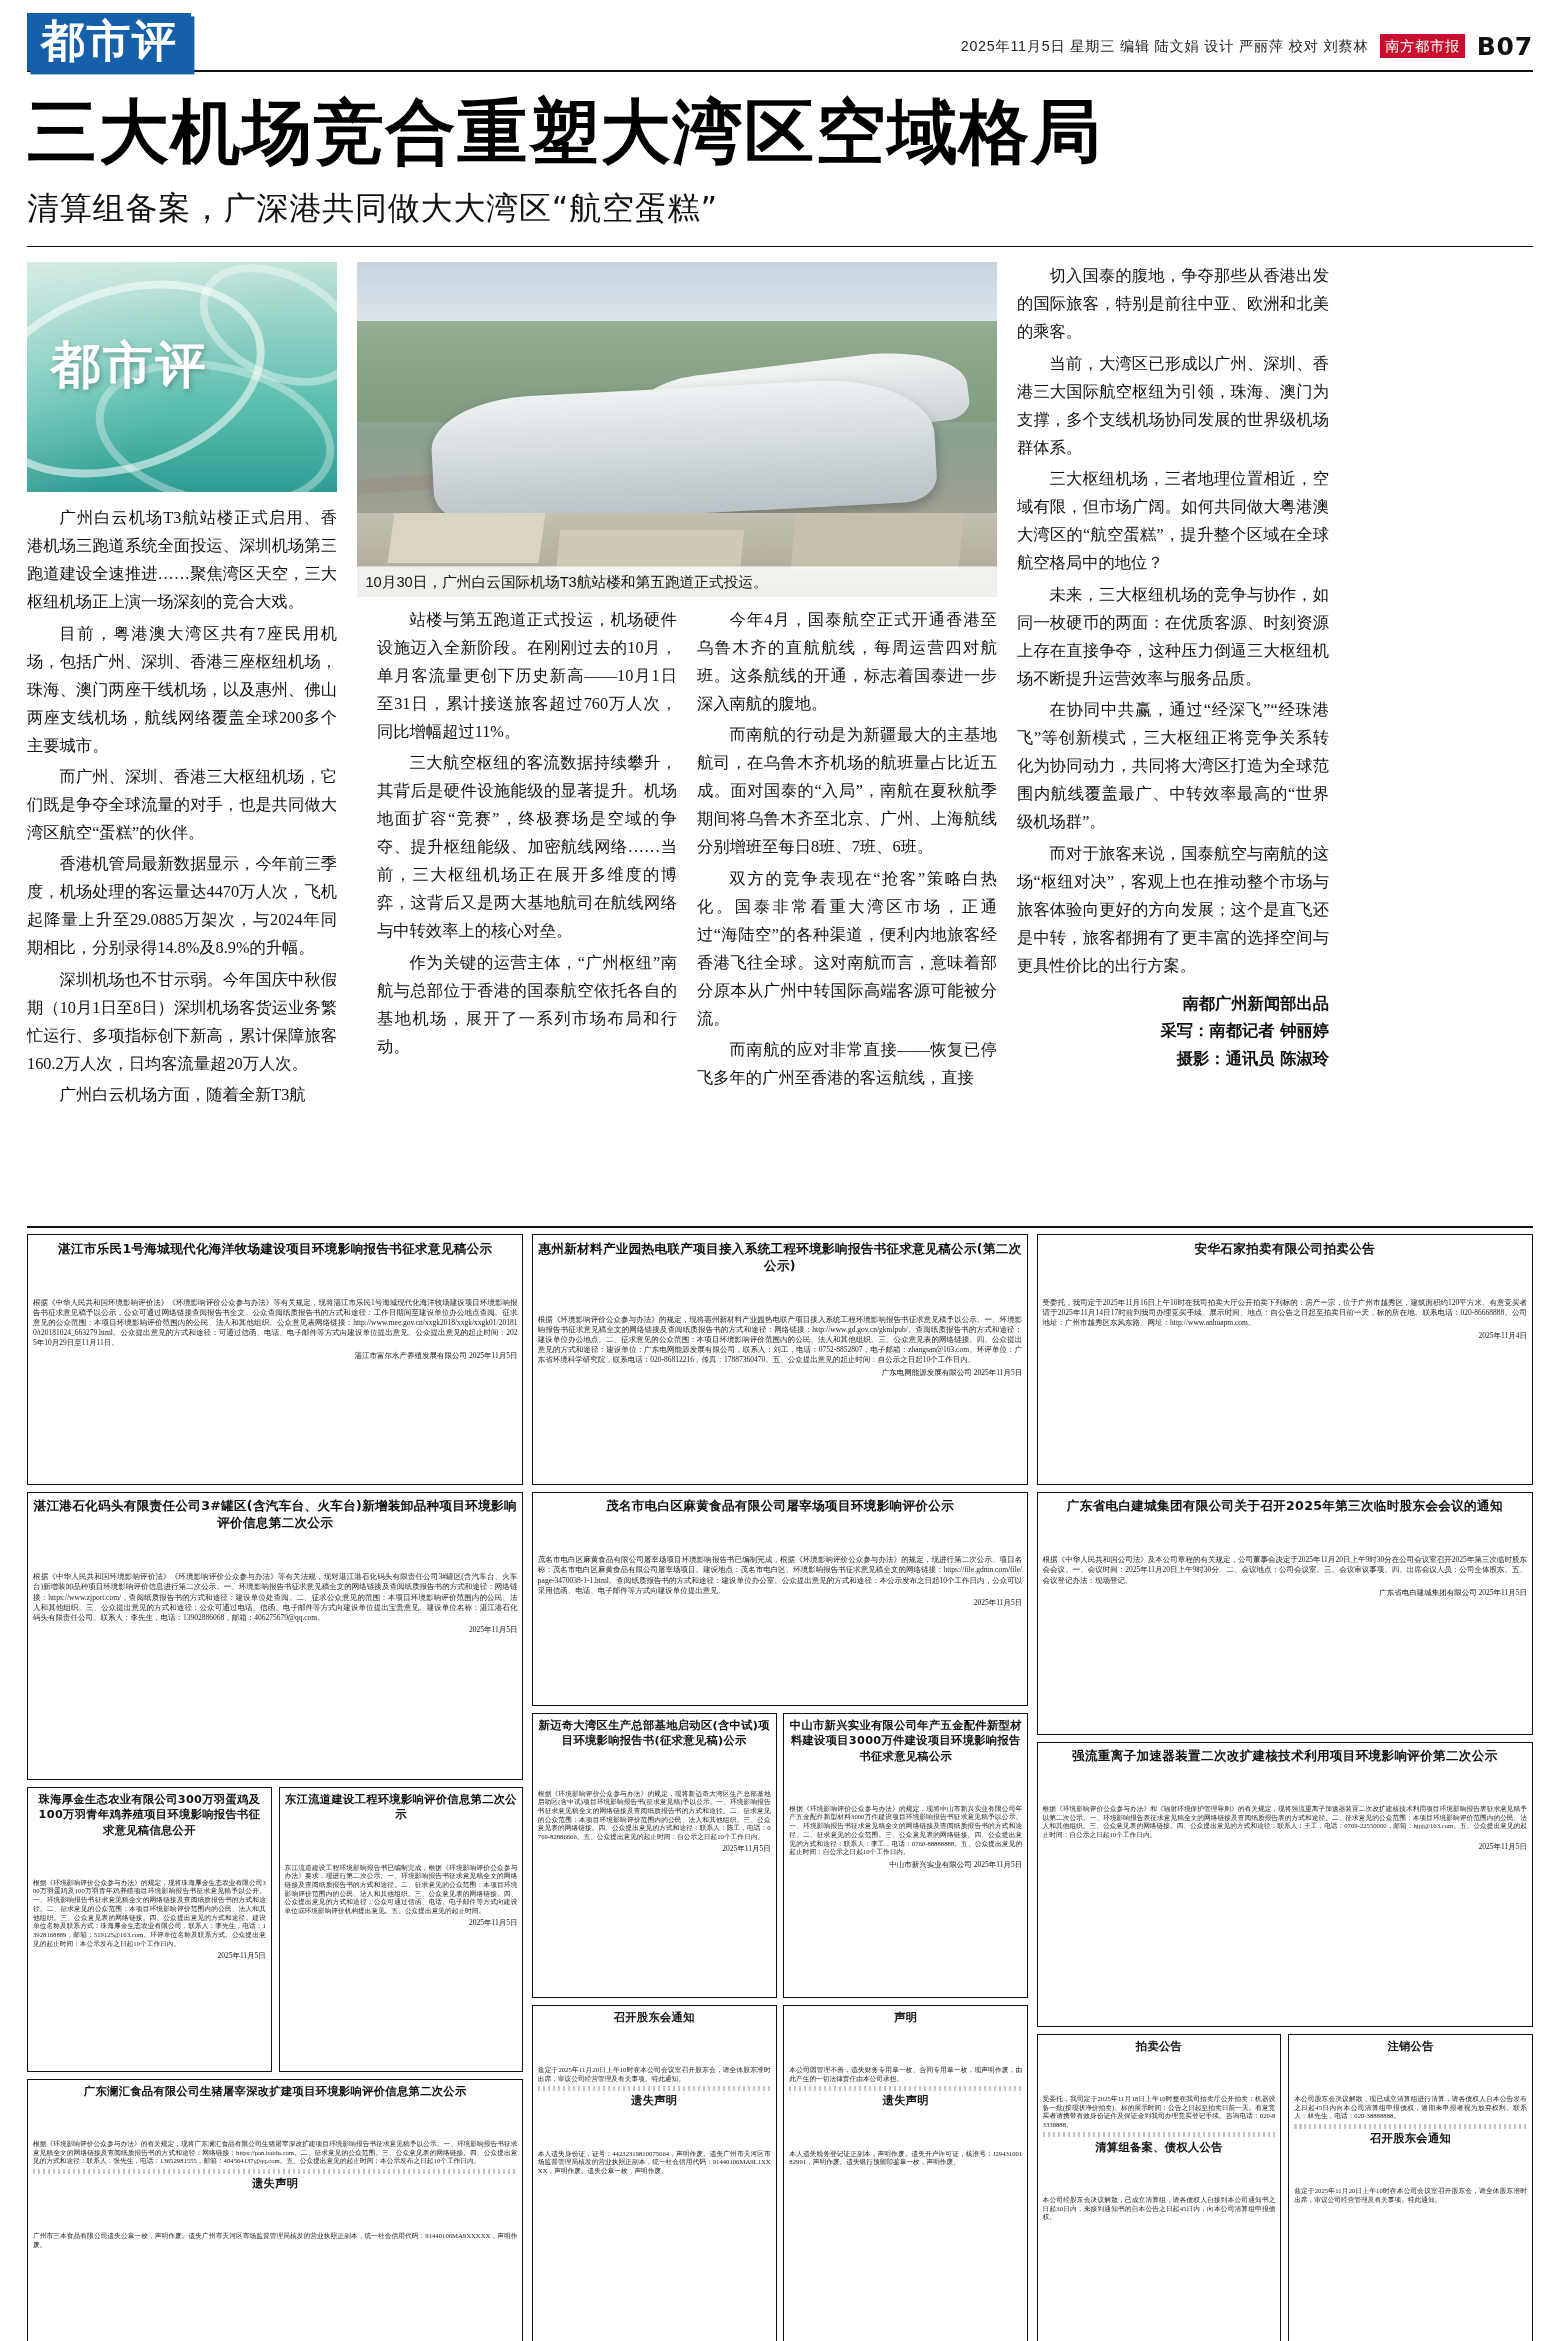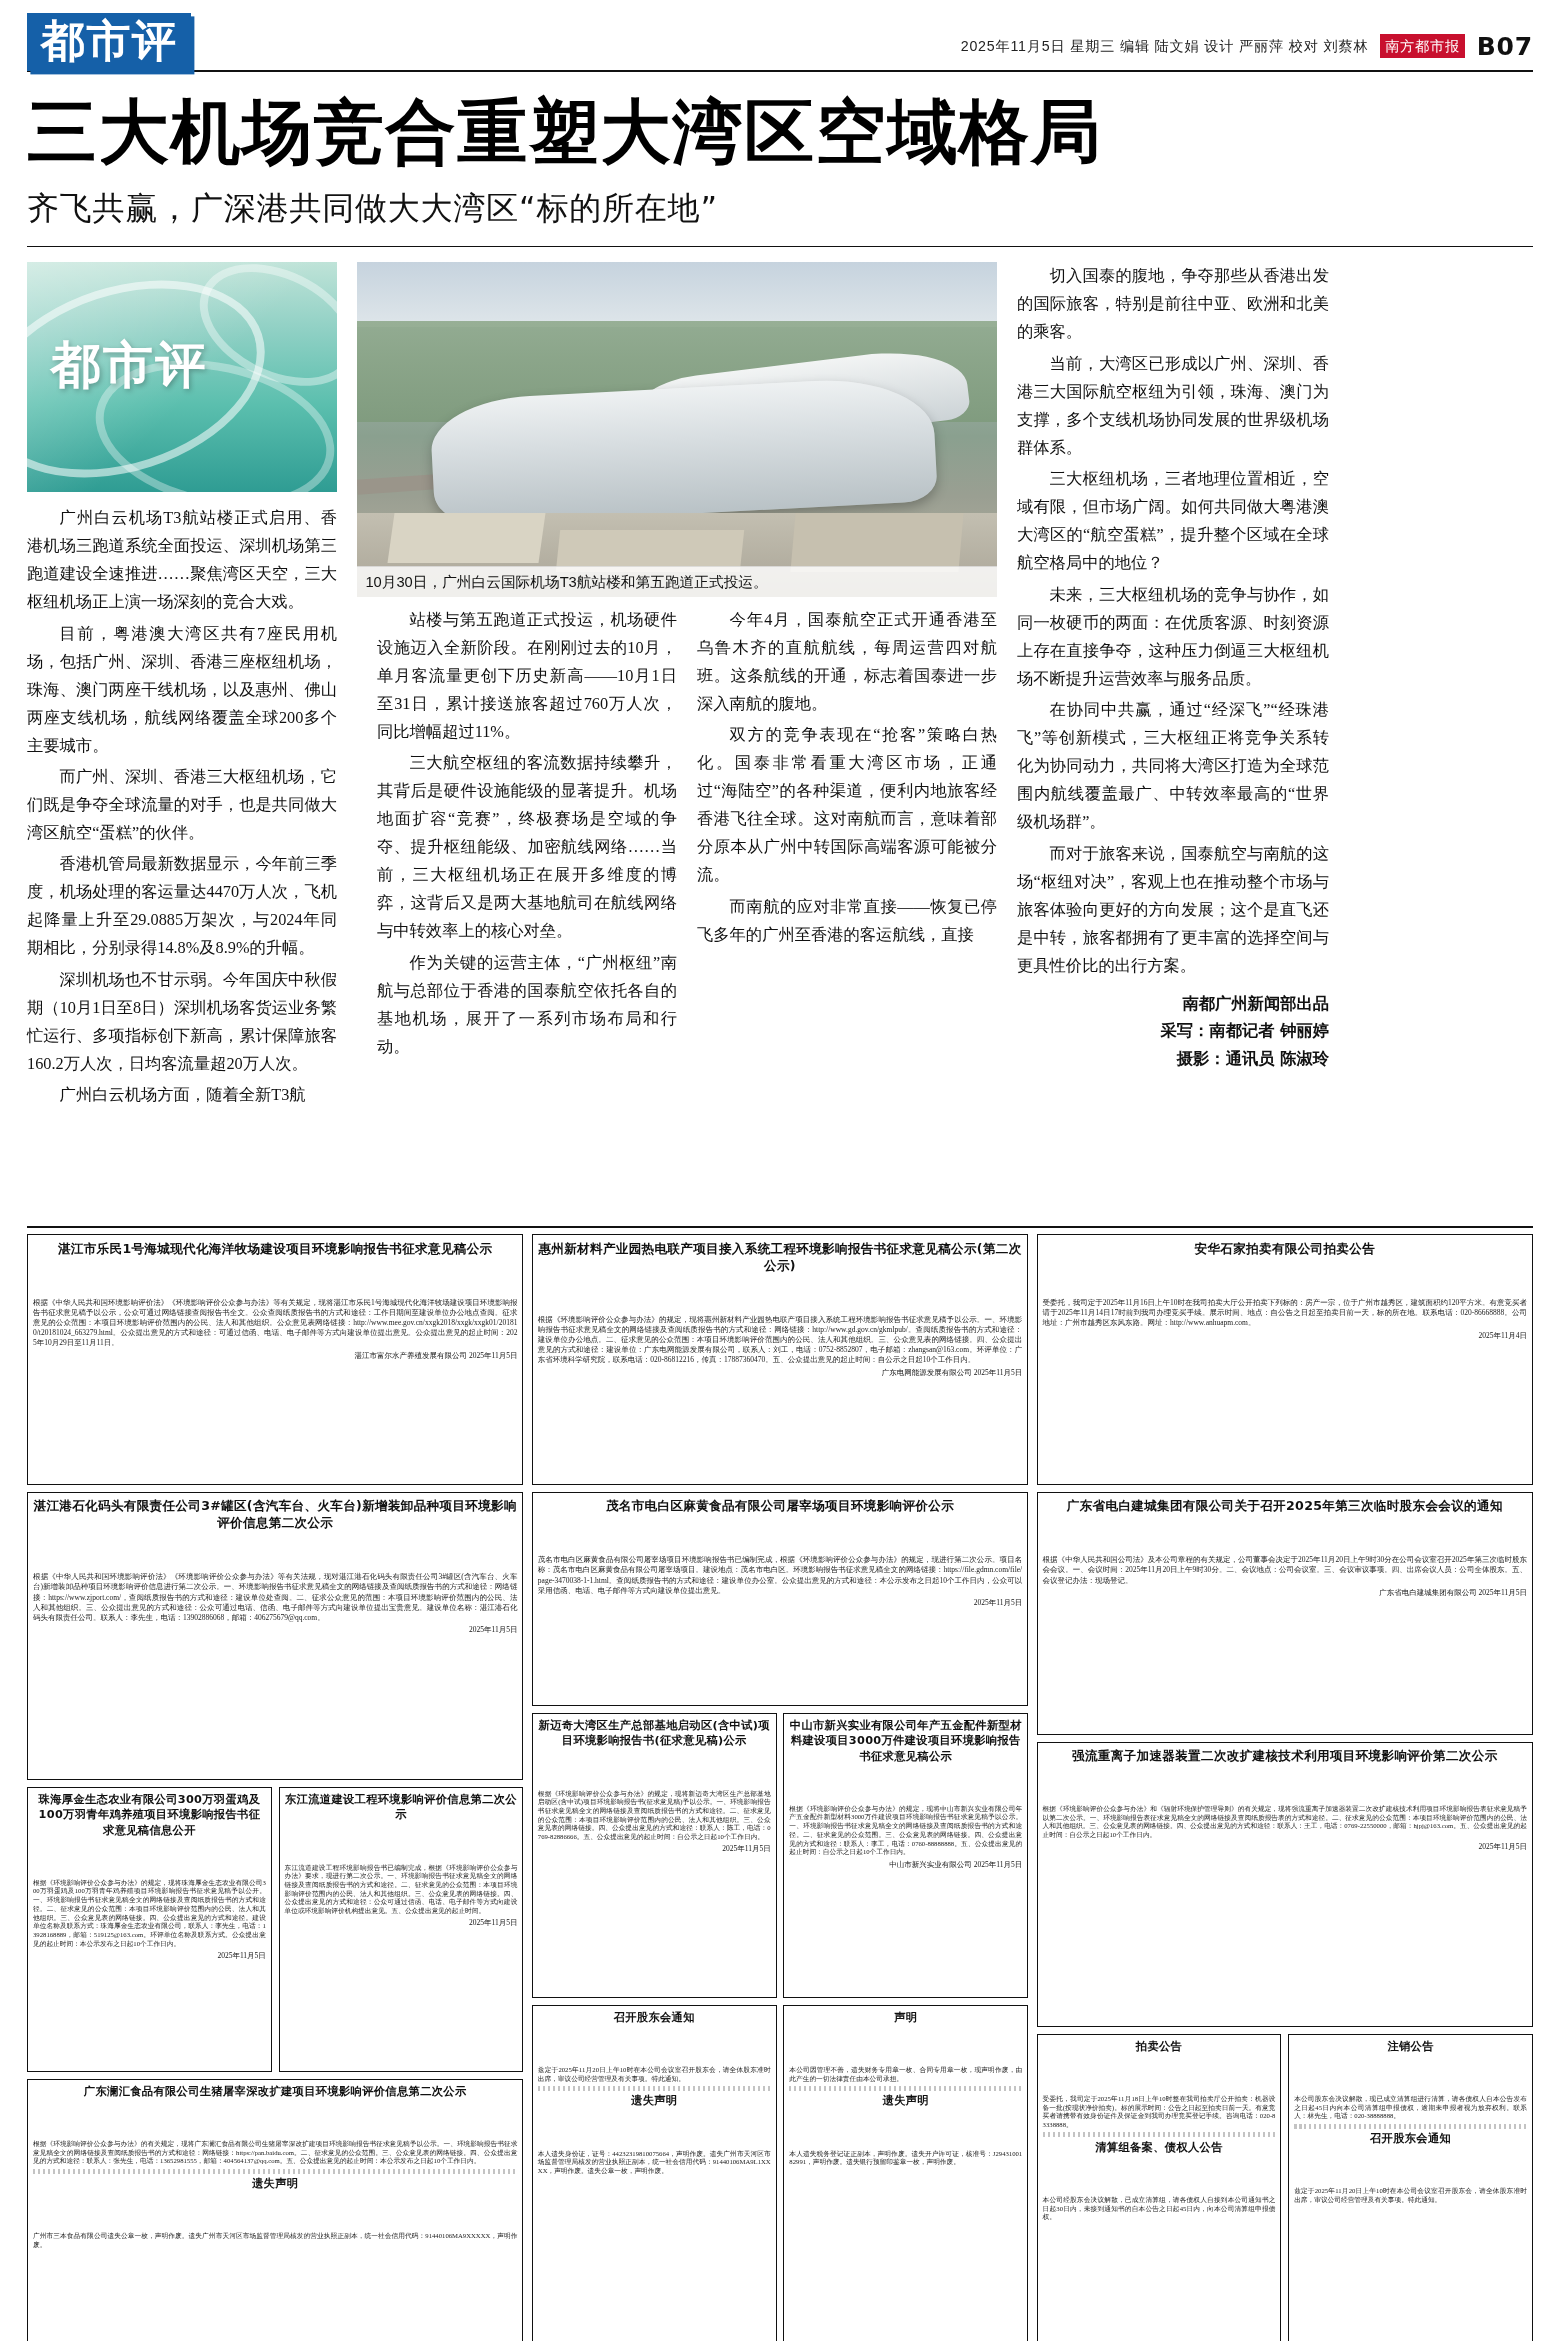--- a/index.html
+++ b/index.html
@@ -281,21 +281,21 @@
   <div class="masthead">
     <div class="logo-box">都市评</div>
     <div class="masthead-right">
       <span class="masthead-meta">2025年11月5日  星期三  编辑 陆文娟  设计 严丽萍  校对 刘蔡林</span>
       <span class="paper-brand">南方都市报</span>
       <span class="page-num">B07</span>
     </div>
   </div>
 
   <div class="headline">三大机场竞合重塑大湾区空域格局</div>
-  <div class="subhead">齐飞共赢，广深港共同做大大湾区“标的所在地”</div>
+  <div class="subhead">清算组备案，广深港共同做大大湾区“航空蛋糕”</div>
   <div class="rule-under-head"></div>
 
   <div class="article">
 
     <div class="col col-1">
       <div class="ribbon">
         <div class="swirl s1"></div>
         <div class="swirl s2"></div>
         <div class="swirl s3"></div>
         <div class="ribbon-title">都市评</div>
@@ -324,20 +324,21 @@
         </div>
       </div>
       <div style="display:flex; gap:20px;">
         <div class="col col-2">
           <p>站楼与第五跑道正式投运，机场硬件设施迈入全新阶段。在刚刚过去的10月，单月客流量更创下历史新高——10月1日至31日，累计接送旅客超过760万人次，同比增幅超过11%。</p>
           <p>三大航空枢纽的客流数据持续攀升，其背后是硬件设施能级的显著提升。机场地面扩容“竞赛”，终极赛场是空域的争夺、提升枢纽能级、加密航线网络……当前，三大枢纽机场正在展开多维度的博弈，这背后又是两大基地航司在航线网络与中转效率上的核心对垒。</p>
           <p>作为关键的运营主体，“广州枢纽”南航与总部位于香港的国泰航空依托各自的基地机场，展开了一系列市场布局和行动。</p>
         </div>
         <div class="col col-3">
           <p>今年4月，国泰航空正式开通香港至乌鲁木齐的直航航线，每周运营四对航班。这条航线的开通，标志着国泰进一步深入南航的腹地。</p>
+          <p>而南航的行动是为新疆最大的主基地航司，在乌鲁木齐机场的航班量占比近五成。面对国泰的“入局”，南航在夏秋航季期间将乌鲁木齐至北京、广州、上海航线分别增班至每日8班、7班、6班。</p>
           <p>双方的竞争表现在“抢客”策略白热化。国泰非常看重大湾区市场，正通过“海陆空”的各种渠道，便利内地旅客经香港飞往全球。这对南航而言，意味着部分原本从广州中转国际高端客源可能被分流。</p>
           <p>而南航的应对非常直接——恢复已停飞多年的广州至香港的客运航线，直接</p>
         </div>
       </div>
     </div>
 
     <div class="col col-4">
       <p>切入国泰的腹地，争夺那些从香港出发的国际旅客，特别是前往中亚、欧洲和北美的乘客。</p>
       <p>当前，大湾区已形成以广州、深圳、香港三大国际航空枢纽为引领，珠海、澳门为支撑，多个支线机场协同发展的世界级机场群体系。</p>
       <p>三大枢纽机场，三者地理位置相近，空域有限，但市场广阔。如何共同做大粤港澳大湾区的“航空蛋糕”，提升整个区域在全球航空格局中的地位？</p>

